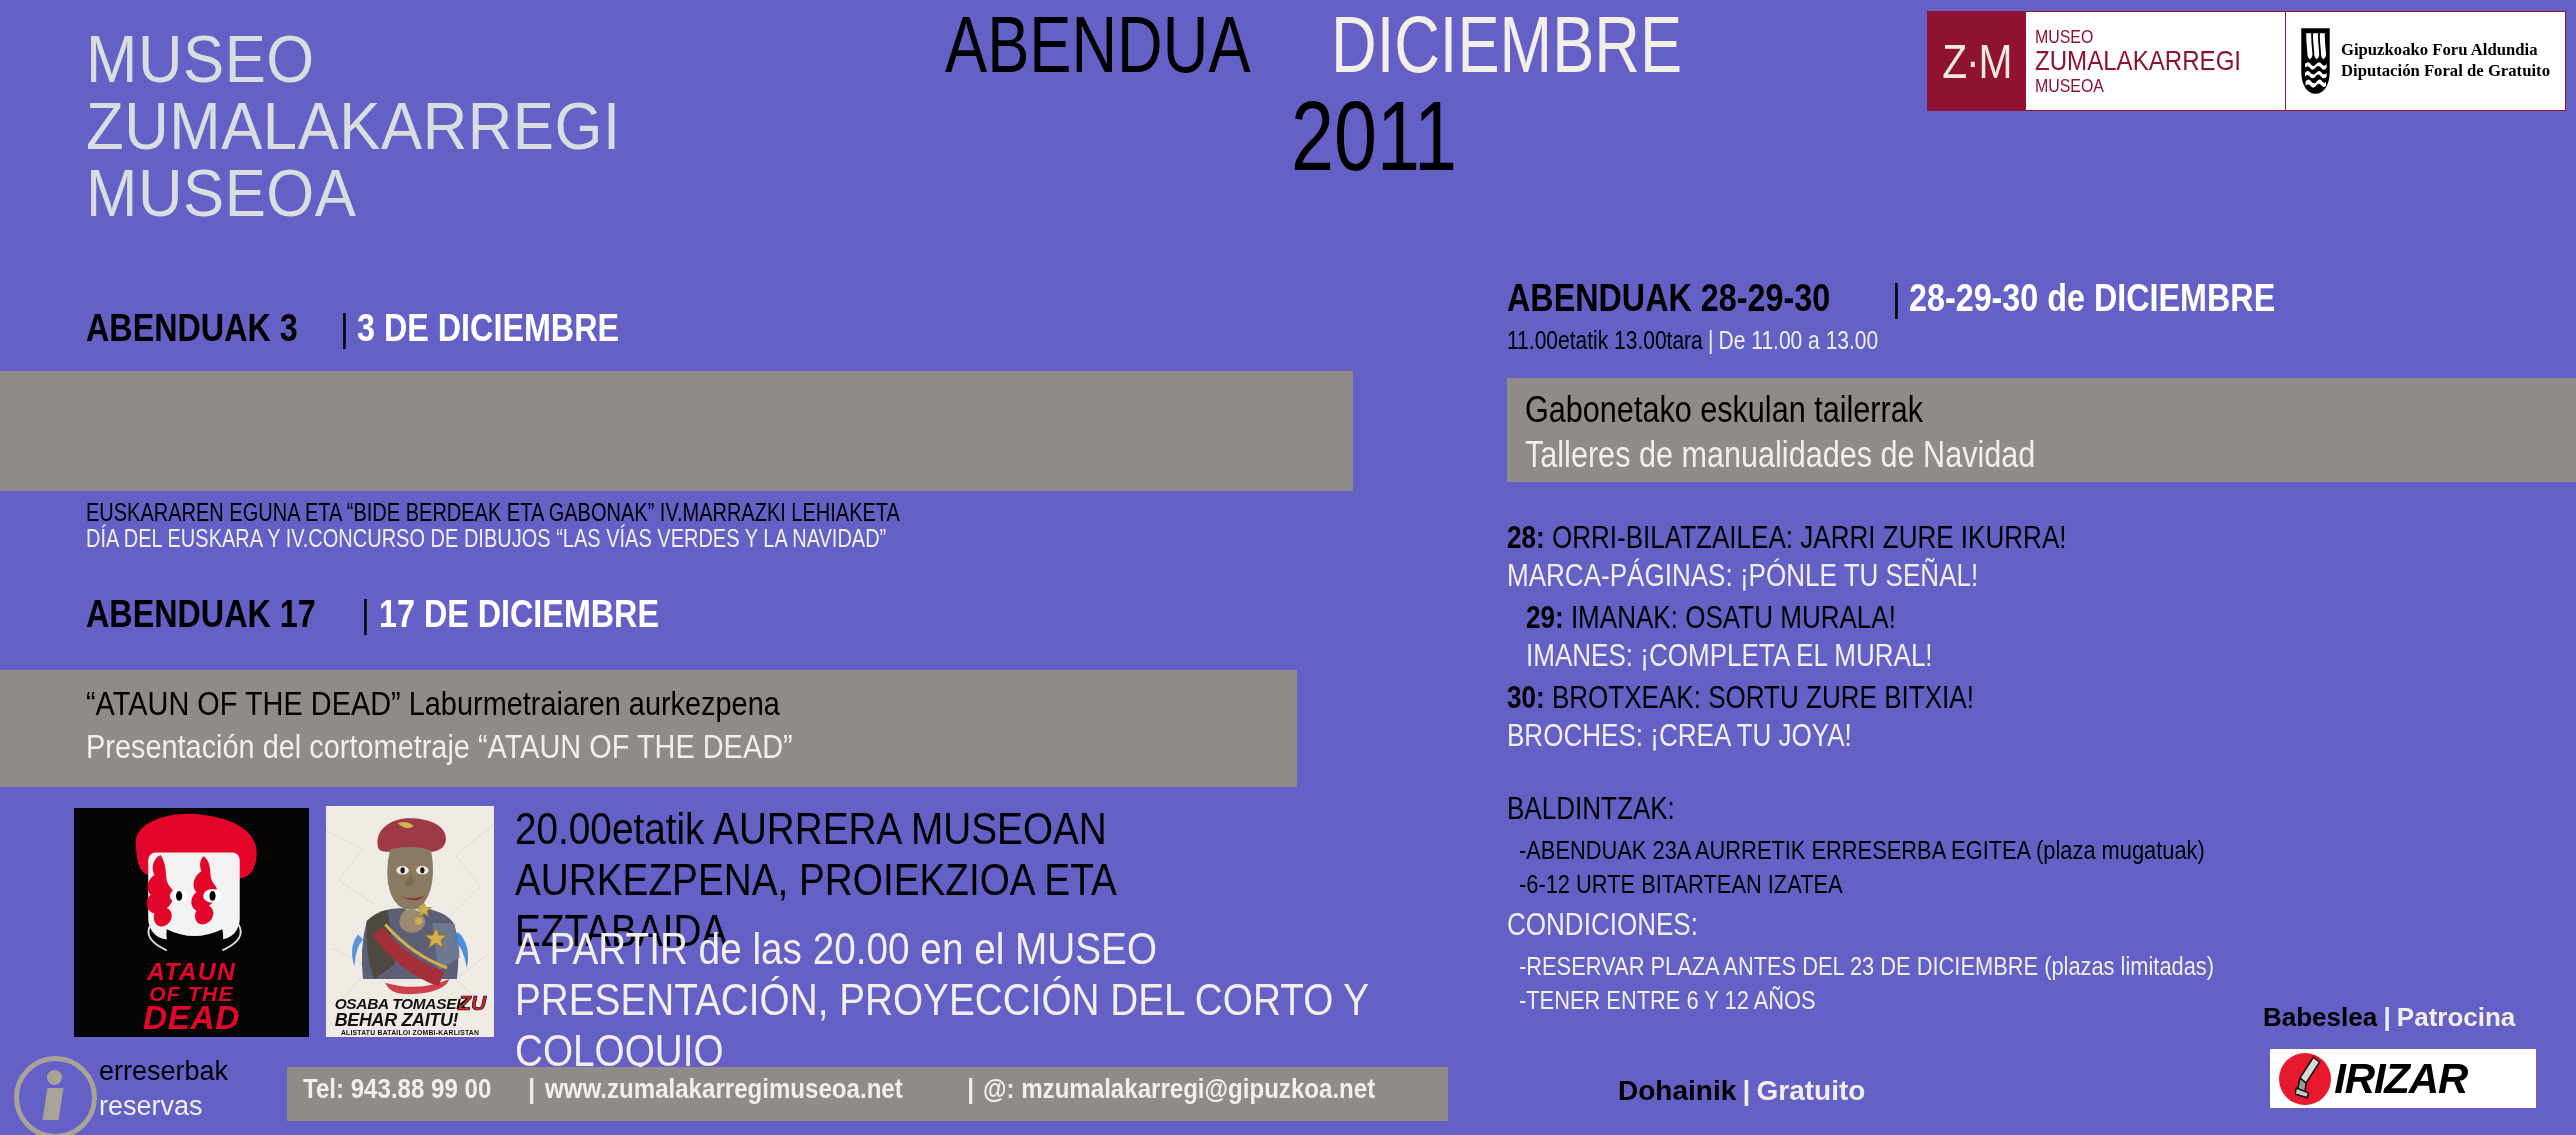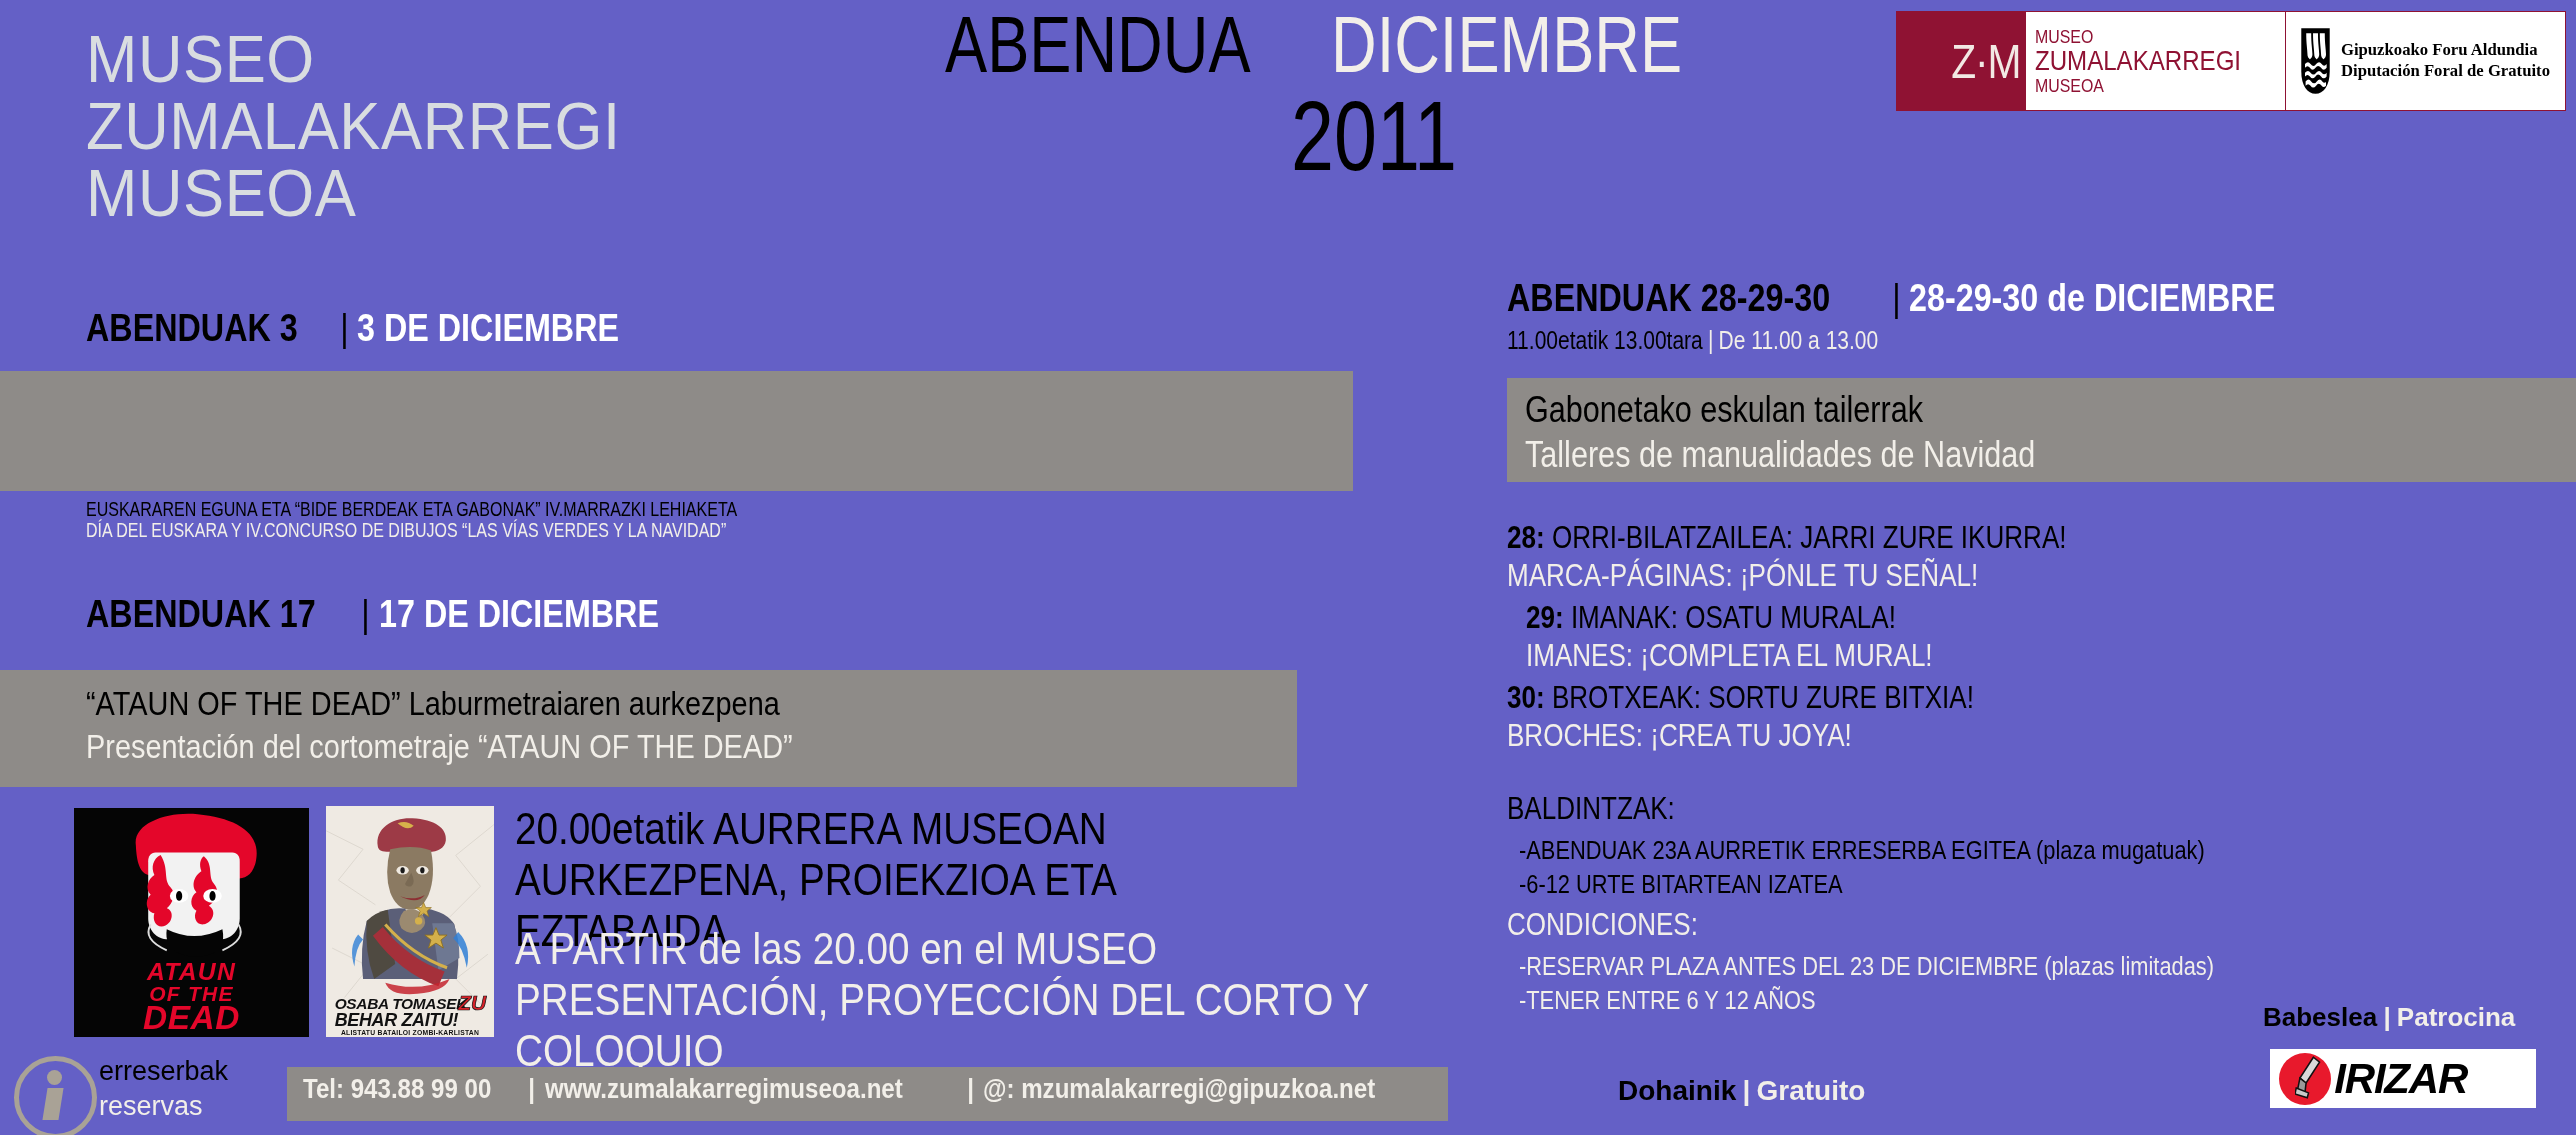--- a/index.html
+++ b/index.html
@@ -45,22 +45,22 @@
 
   
   .logobar{
     position:absolute; right:10px; top:11px;
     height:98px; display:flex; align-items:stretch;
     border:1.9px solid #8f1233; background:#fff;
   }
   .zm{ display:flex; align-items:stretch; }
   .zm-mark{
     background:#8f1233; color:#f2e9e4;
-    width:81px; display:flex; align-items:center; justify-content:center;
-    font-size:48px; letter-spacing:-1.2px;padding-left:48px;
+    width:98px; display:flex; align-items:center; justify-content:center;
+    font-size:48px; letter-spacing:-1.2px;
   }
   .zm-mark span{ transform:scaleX(0.85); display:inline-block; }
   .zm-words{
     background:#fff; color:#8f1233;
     padding:5px 11px 5px 8.6px; display:flex; flex-direction:column; justify-content:center;
     border-right:1.9px solid #8f1233;
   }
   .zm-words i{ font-style:normal; display:block; transform:scaleX(0.86); transform-origin:left center; white-space:nowrap; line-height:1.05;}
   .zm-l1{ font-size:18.5px; }
   .zm-l2{ font-size:28px; }
@@ -77,21 +77,21 @@
   .evhead .bar{ color:#000; font-weight:400; padding:0 6.2px; }
   .evhead .e2{ color:#ffffff; }
   .evhead span{ display:inline-block; transform:scaleX(0.85); transform-origin:left center;}
 
   .gband{ position:absolute; background:#8e8b88; }
   .gtxt{ position:absolute; white-space:nowrap; }
   .gtxt .l1{ color:#000; font-size:34px; line-height:1.25; }
   .gtxt .l2{ color:#f2efe9; font-size:34px; line-height:1.25; }
   .gtxt div{ transform:scaleX(0.85); transform-origin:left center; }
 
-  .subline{ position:absolute; white-space:nowrap; font-size:20px; line-height:1.05;}
+  .subline{ position:absolute; white-space:nowrap; font-size:25px; line-height:1.05;}
   .subline div{ transform:scaleX(0.80); transform-origin:left center;}
 
   
   .posterimg{ position:absolute; }
   .atp{ background:#050505; }
   .timetxt{ position:absolute; font-size:44px; line-height:1.16; white-space:nowrap; }
   .timetxt div{ transform:scaleX(0.88); transform-origin:left center;}
 
   
   .rtxt{ position:absolute; white-space:nowrap; }

